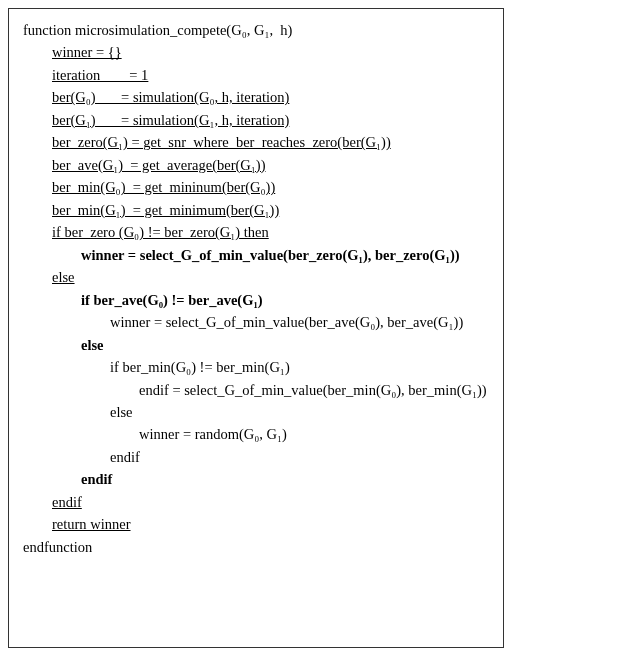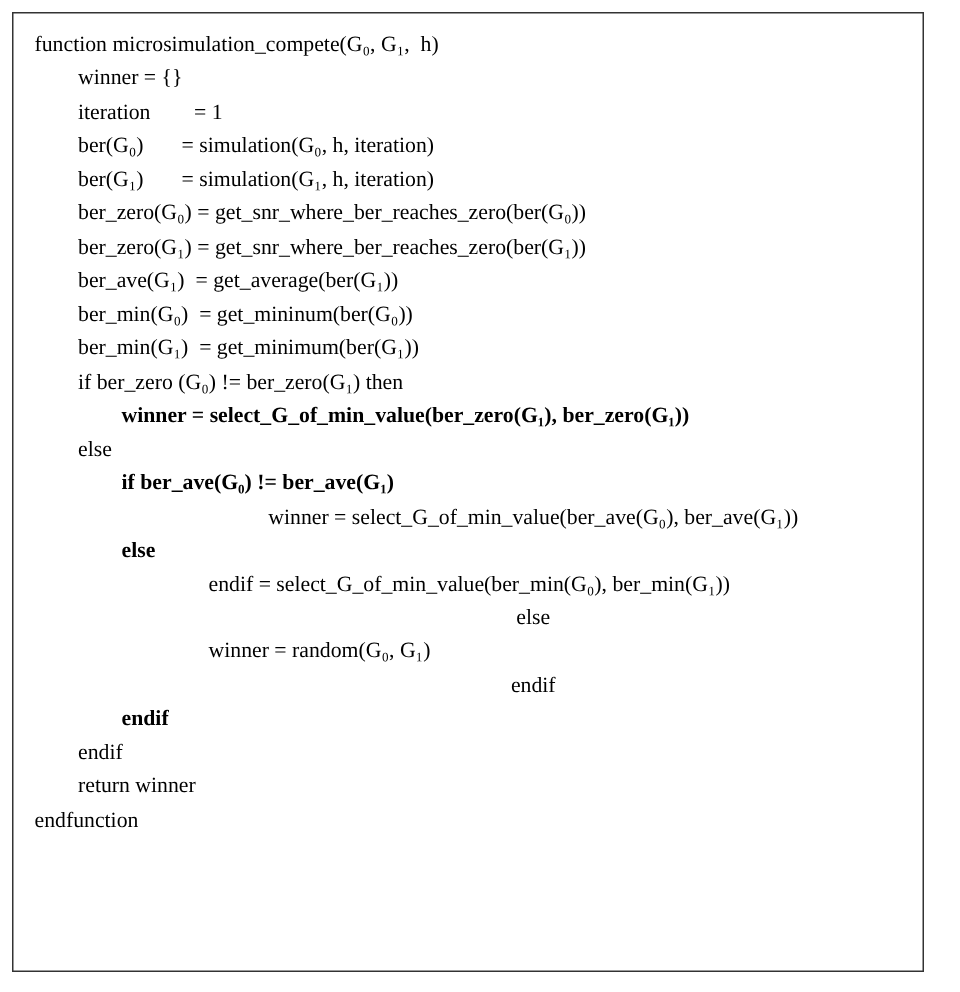--- a/index.html
+++ b/index.html
@@ -13,63 +13,63 @@
       height: 661px;
       background: #ffffff;
       font-family: 'Times New Roman', Times, serif;
       display: flex;
       align-items: flex-start;
       justify-content: flex-start;
       overflow: hidden;
     }
 
     .code-box {
-      width: 608px;
+      width: 496px;
       min-height: 640px;
       border: 1px solid #333;
       margin: 8px;
       padding: 10px 14px;
       background: #fff;
     }
 
     .code-line {
       font-size: 14.5px;
       line-height: 1.55;
       white-space: pre;
       font-family: 'Times New Roman', Times, serif;
       color: #000;
     }
 
-    .indent1 { padding-left: 2em; }
+    .indent1 { padding-left: 2em; text-decoration: underline; }
     .indent2 { padding-left: 4em; font-weight: bold; }
-    .indent3 { padding-left: 6em; text-align: center; }
+    .indent3 { padding-left: 6em; }
     .indent4 { padding-left: 8em; }
   </style>
 </head>
 <body>
 
 <div class="code-box">
   <div id="code-container">
       <div class="code-line ">function microsimulation_compete(G₀, G₁,  h)</div>
       <div class="code-line indent1">winner = {}</div>
       <div class="code-line indent1">iteration        = 1</div>
       <div class="code-line indent1">ber(G₀)       = simulation(G₀, h, iteration)</div>
       <div class="code-line indent1">ber(G₁)       = simulation(G₁, h, iteration)</div>
-      <div class="code-line indent1">ber_zero(G₀) = get_snr_where_ber_reaches_zero(ber(G₀))</div>
       <div class="code-line indent1">ber_zero(G₁) = get_snr_where_ber_reaches_zero(ber(G₁))</div>
       <div class="code-line indent1">ber_ave(G₁)  = get_average(ber(G₁))</div>
       <div class="code-line indent1">ber_min(G₀)  = get_mininum(ber(G₀))</div>
       <div class="code-line indent1">ber_min(G₁)  = get_minimum(ber(G₁))</div>
       <div class="code-line "></div>
       <div class="code-line indent1">if ber_zero (G₀) != ber_zero(G₁) then</div>
       <div class="code-line indent2">winner = select_G_of_min_value(ber_zero(G₁), ber_zero(G₁))</div>
       <div class="code-line indent1">else</div>
       <div class="code-line indent2">if ber_ave(G₀) != ber_ave(G₁)</div>
       <div class="code-line indent3">winner = select_G_of_min_value(ber_ave(G₀), ber_ave(G₁))</div>
       <div class="code-line indent2">else</div>
+      <div class="code-line indent3">if ber_min(G₀) != ber_min(G₁)</div>
       <div class="code-line indent4">endif = select_G_of_min_value(ber_min(G₀), ber_min(G₁))</div>
       <div class="code-line indent3">else</div>
       <div class="code-line indent4">winner = random(G₀, G₁)</div>
       <div class="code-line indent3">endif</div>
       <div class="code-line indent2">endif</div>
       <div class="code-line indent1">endif</div>
       <div class="code-line indent1">return winner</div>
       <div class="code-line ">endfunction</div>
     </div>
 </div>

